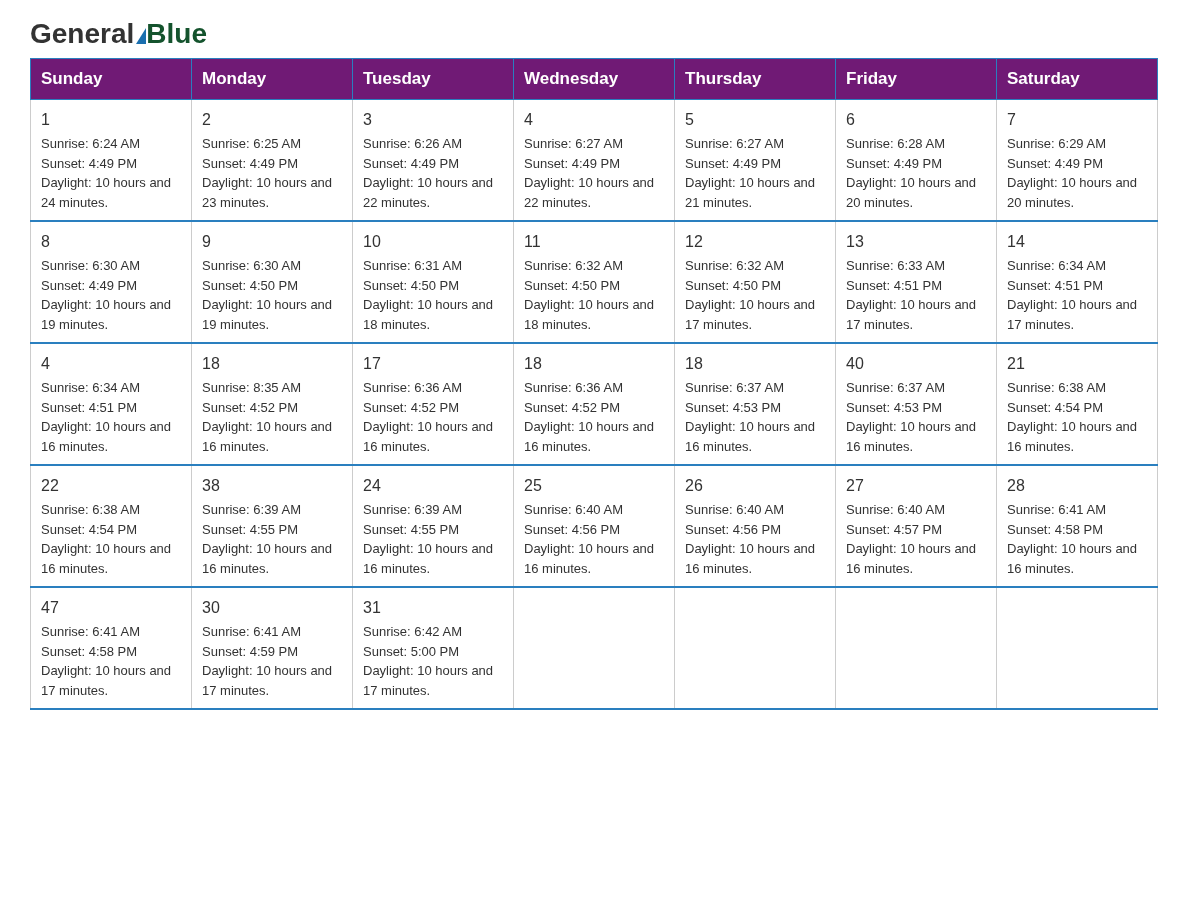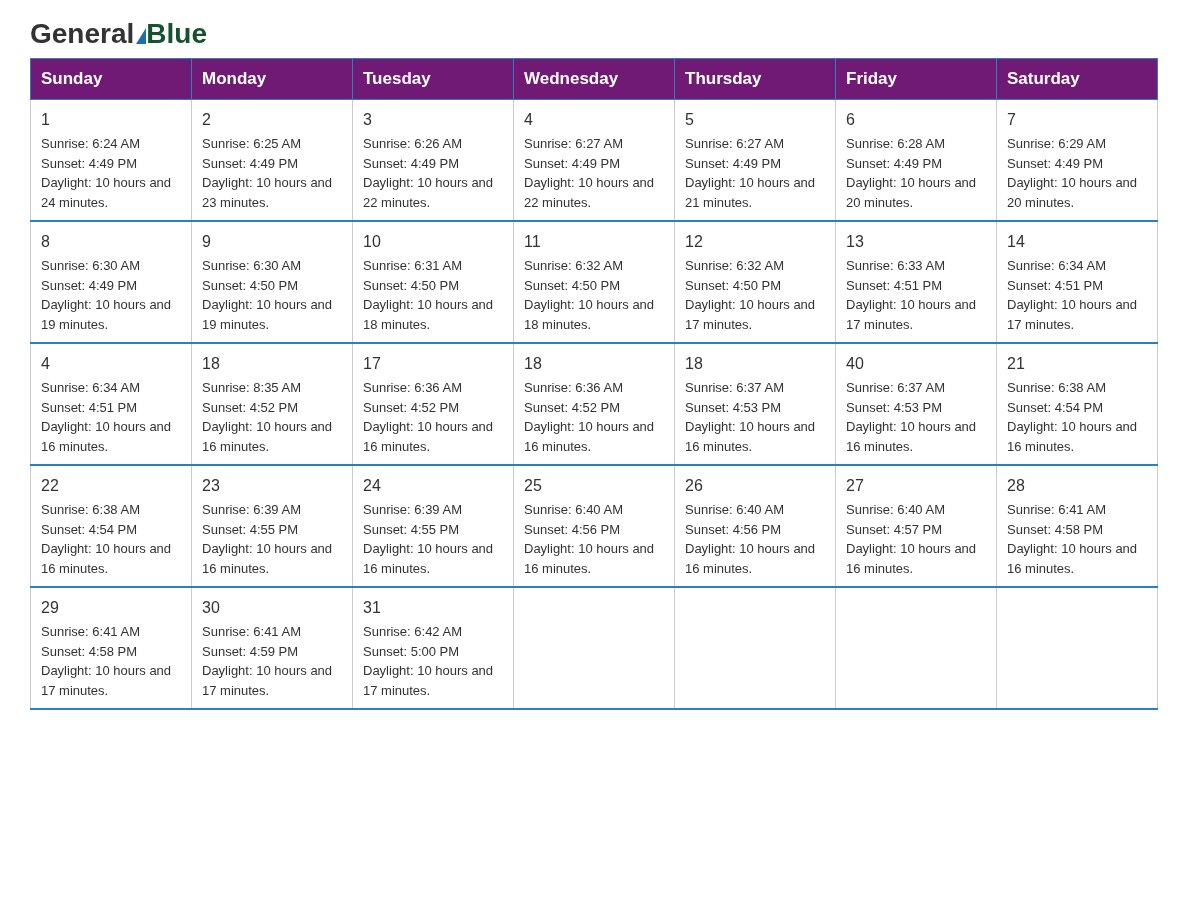--- a/index.html
+++ b/index.html
@@ -262,21 +262,21 @@
         </td>
       </tr>
       <tr>
         <td>
           <span class="day-number">22</span>
           <span class="day-info">Sunrise: 6:38 AM</span>
           <span class="day-info">Sunset: 4:54 PM</span>
           <span class="day-info">Daylight: 10 hours and 16 minutes.</span>
         </td>
         <td>
-          <span class="day-number">23</span>
+          <span class="day-number">38</span>
           <span class="day-info">Sunrise: 6:39 AM</span>
           <span class="day-info">Sunset: 4:55 PM</span>
           <span class="day-info">Daylight: 10 hours and 16 minutes.</span>
         </td>
         <td>
           <span class="day-number">24</span>
           <span class="day-info">Sunrise: 6:39 AM</span>
           <span class="day-info">Sunset: 4:55 PM</span>
           <span class="day-info">Daylight: 10 hours and 16 minutes.</span>
         </td>
@@ -300,21 +300,21 @@
         </td>
         <td>
           <span class="day-number">28</span>
           <span class="day-info">Sunrise: 6:41 AM</span>
           <span class="day-info">Sunset: 4:58 PM</span>
           <span class="day-info">Daylight: 10 hours and 16 minutes.</span>
         </td>
       </tr>
       <tr>
         <td>
-          <span class="day-number">29</span>
+          <span class="day-number">47</span>
           <span class="day-info">Sunrise: 6:41 AM</span>
           <span class="day-info">Sunset: 4:58 PM</span>
           <span class="day-info">Daylight: 10 hours and 17 minutes.</span>
         </td>
         <td>
           <span class="day-number">30</span>
           <span class="day-info">Sunrise: 6:41 AM</span>
           <span class="day-info">Sunset: 4:59 PM</span>
           <span class="day-info">Daylight: 10 hours and 17 minutes.</span>
         </td>

